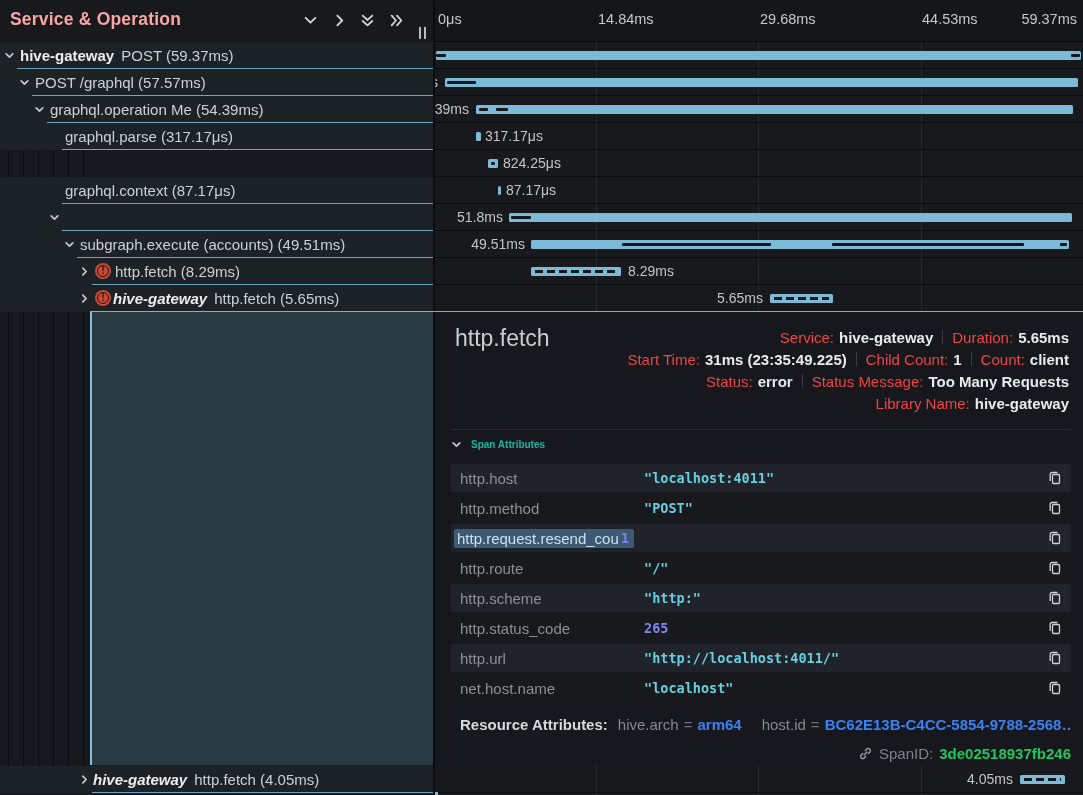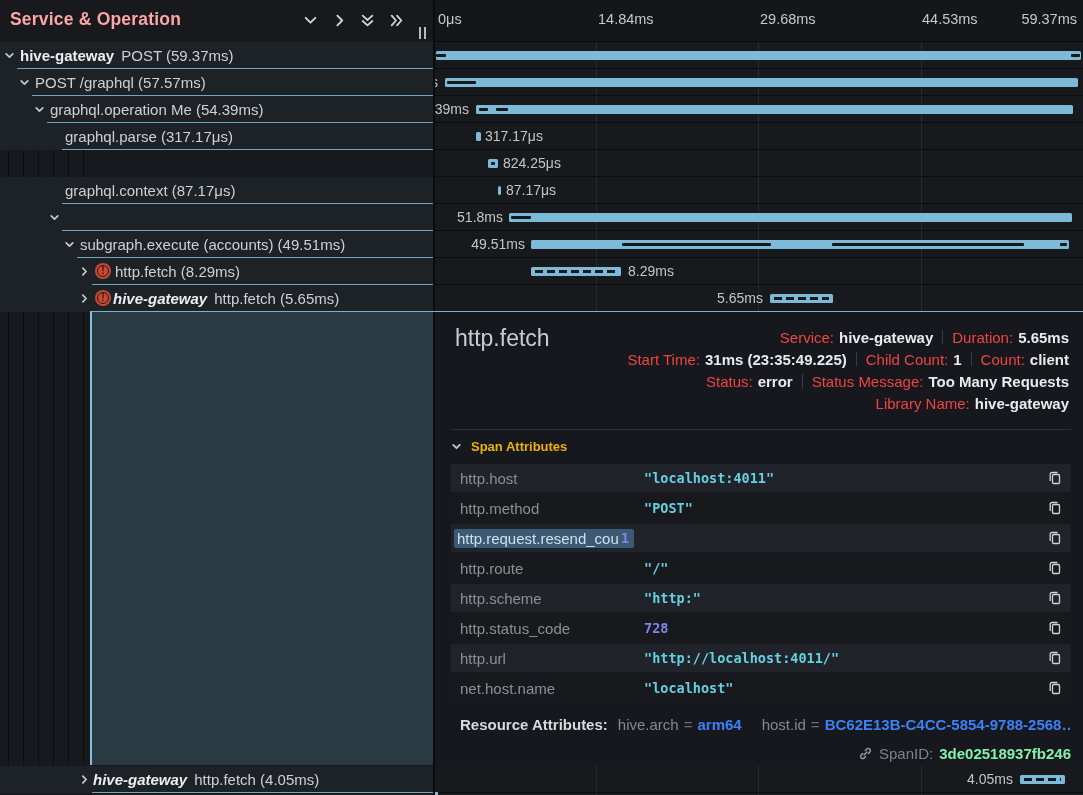--- a/index.html
+++ b/index.html
@@ -50,38 +50,38 @@
   
   .detail { position:absolute; left:0; top:312px; width:648px; height:454px; background:#16181d; z-index:5; }
   .d-title { position:absolute; left:20px; top:13px; font-size:23px; color:#caccce; }
   .d-meta { position:absolute; top:14px; right:14px; display:flex; flex-direction:column; align-items:flex-end; }
   .mline { height:22px; display:flex; align-items:center; font-size:15px; white-space:nowrap; }
   .mlab { color:#ef4444; margin-right:5px; }
   .mval { color:#e9ebed; font-weight:bold; }
   .mdiv { width:1px; height:14px; background:#3a3e44; margin:0 9px; }
   .d-sep { position:absolute; left:16px; right:12px; top:117px; height:1px; background:#2b2e34; }
   .d-attr-header { position:absolute; left:16px; top:127px; display:flex; align-items:center; gap:9px; cursor:pointer; }
-  .d-attr-header b { font-size:13px; color:#eab308; }
+  .d-attr-header b { font-size:10px; color:#14b8a6; }
   .arow { position:absolute; left:16px; right:12px; height:28px; display:flex; align-items:center; }
   .arow.alt { background:#20242a; }
   .arow.plain { background:#17191d; }
   .akey { margin-left:9px; width:184px; font-size:15px; color:#8c9094; white-space:nowrap; }
   .aval { font-family:"DejaVu Sans Mono", monospace; font-size:13.5px; font-weight:bold; white-space:nowrap; }
   .aval.string { color:#66cfe0; }
   .aval.number { color:#7e86ee; }
   .hl { background:#3d5a74; border-radius:2px; padding:1px 3px; color:#cfe0ee; }
   .hlv { background:#3d5a74; border-radius:2px; padding:1px 3px; color:#eef6fc; }
   .copy-btn { margin-left:auto; margin-right:8px; width:16px; height:16px; cursor:pointer; }
   .d-resource { position:absolute; left:16px; right:12px; top:400px; height:24px; display:flex; align-items:center;
                 font-size:15px; white-space:nowrap; overflow:hidden; }
   .d-resource b { color:#d8dadc; margin:0 10px 0 9px; }
   .rkey { color:#85888c; } .req { color:#6b6e72; margin:0 5px; } .rval { color:#3b82f6; font-weight:bold; }
   .rdiv { width:1px; height:15px; background:#3a3e44; margin:0 10px; }
   .d-spanid { position:absolute; right:12px; top:430px; height:22px; display:flex; align-items:center; gap:6px; font-size:15px; }
-  .sid-lab { color:#7f8286; } .sid-val { color:#86efac; font-weight:bold; }
+  .sid-lab { color:#7f8286; } .sid-val { color:#22c55e; font-weight:bold; }
   svg { display:block; }
 </style>
 </head>
 <body>
 
 <div class="app">
 
   <div class="left">
     <div class="left-header">
       <span class="lh-title">Service &amp; Operation</span>
@@ -378,21 +378,21 @@
         <span class="aval string">"http:"</span>
         <span class="copy-btn">
             <svg width="16" height="16" viewBox="0 0 16 16" fill="none" stroke="#d2d5d7" stroke-width="1.3">
               <rect x="5.5" y="4.5" width="7" height="9" rx="1.2"></rect>
               <path d="M10.5 2.5H5A1.8 1.8 0 0 0 3.2 4.3V11"></path>
             </svg>
           </span>
       </div>
       <div class="arow plain" style="top:302px">
         <span class="akey">http.status_code</span>
-        <span class="aval number">728</span>
+        <span class="aval number">265</span>
         <span class="copy-btn">
             <svg width="16" height="16" viewBox="0 0 16 16" fill="none" stroke="#d2d5d7" stroke-width="1.3">
               <rect x="5.5" y="4.5" width="7" height="9" rx="1.2"></rect>
               <path d="M10.5 2.5H5A1.8 1.8 0 0 0 3.2 4.3V11"></path>
             </svg>
           </span>
       </div>
       <div class="arow alt" style="top:332px">
         <span class="akey">http.url</span>
         <span class="aval string">"http://localhost:4011/"</span>

